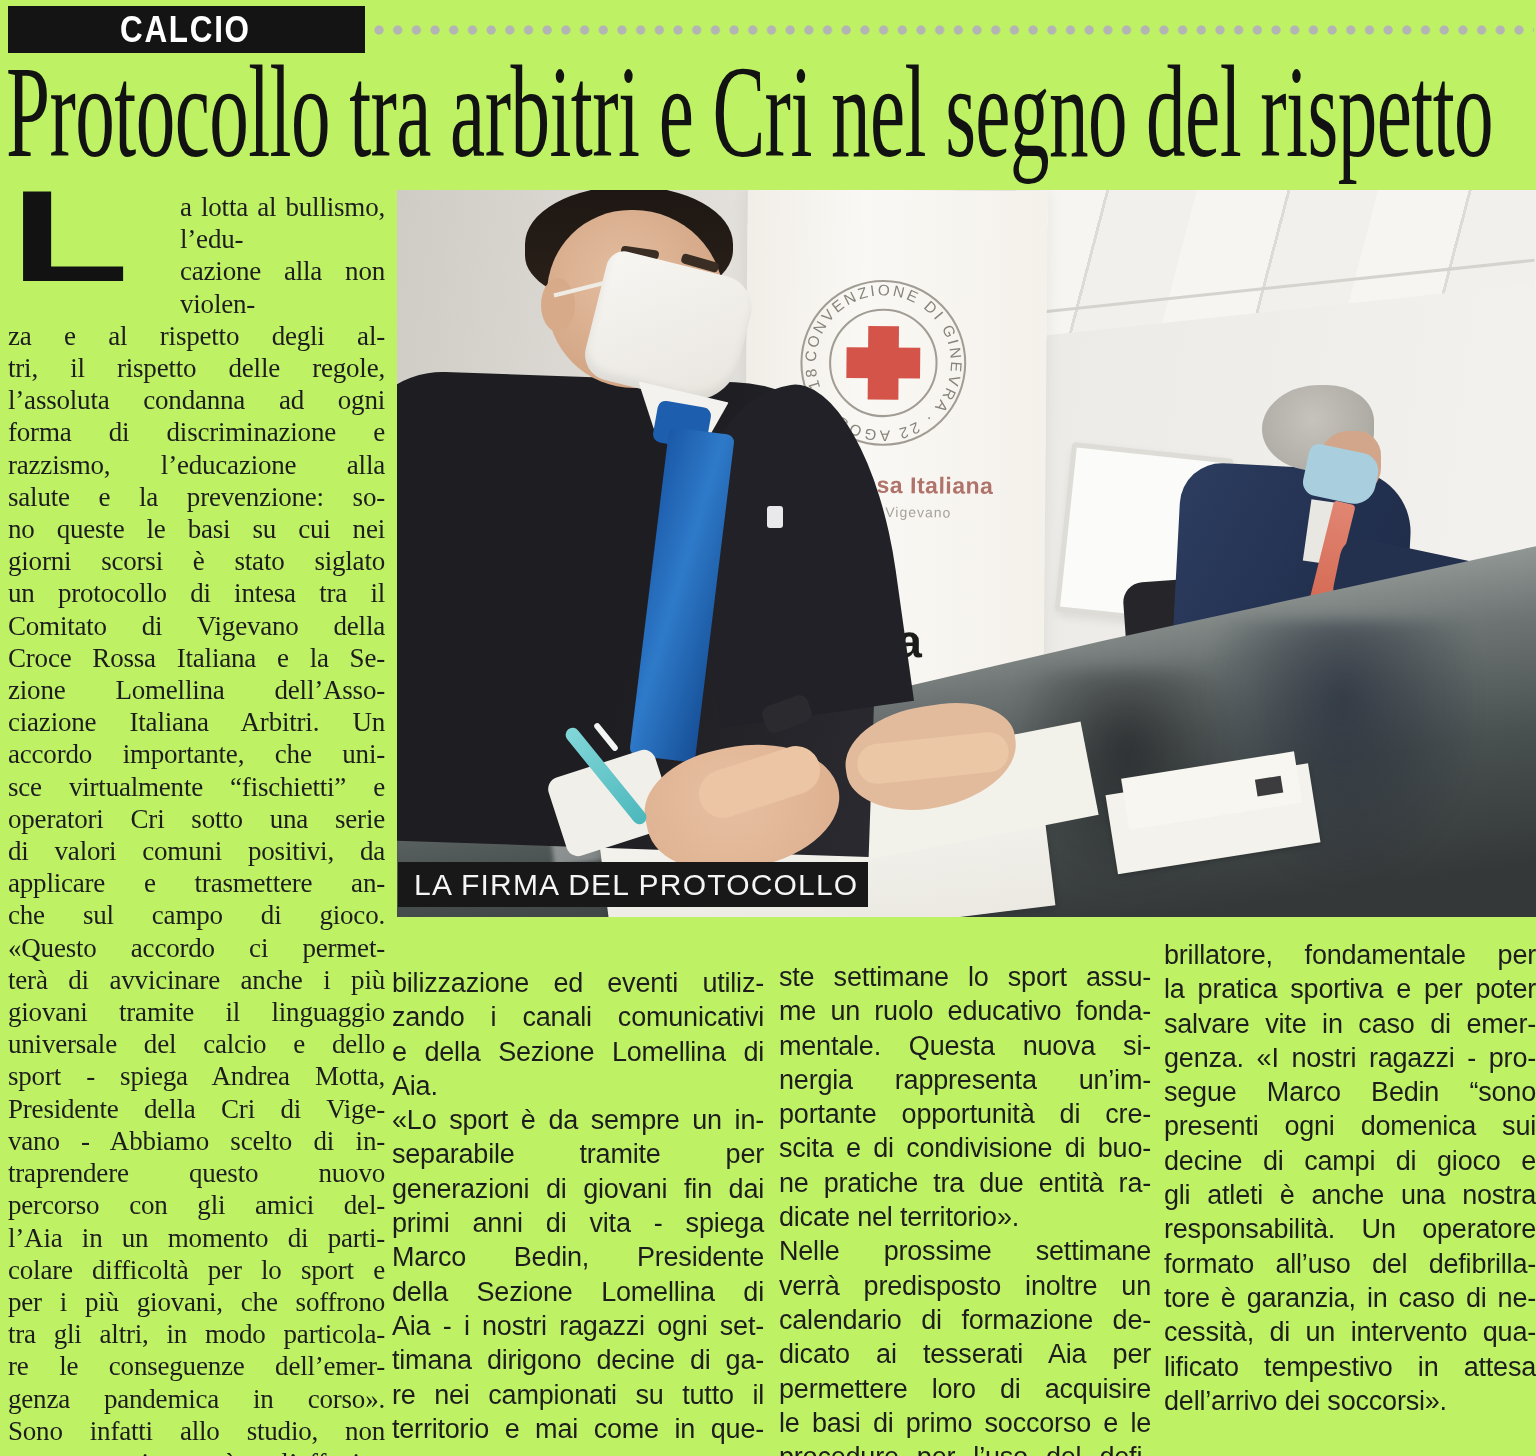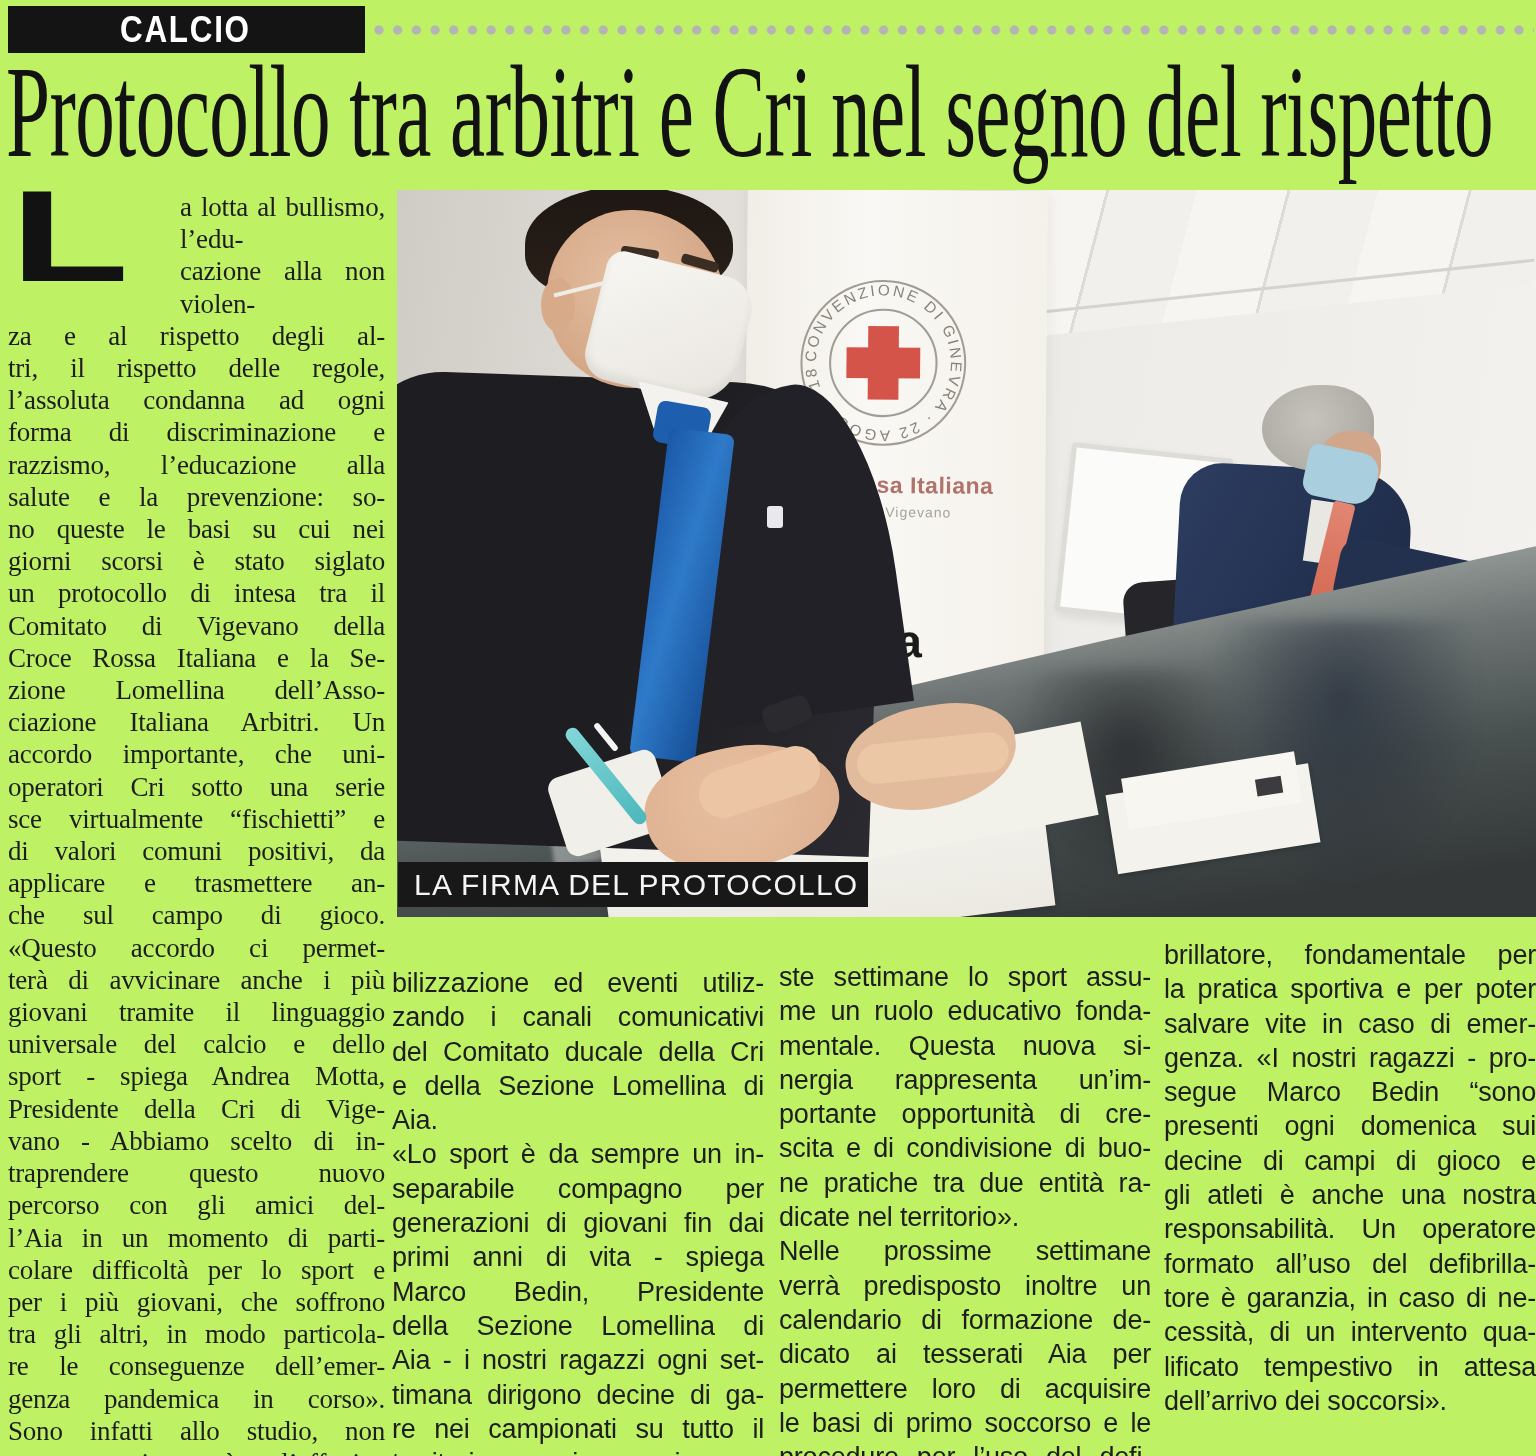--- a/index.html
+++ b/index.html
@@ -163,22 +163,22 @@
         <div class="ln">razzismo, l’educazione alla</div>
         <div class="ln">salute e la prevenzione: so-</div>
         <div class="ln">no queste le basi su cui nei</div>
         <div class="ln">giorni scorsi è stato siglato</div>
         <div class="ln">un protocollo di intesa tra il</div>
         <div class="ln">Comitato di Vigevano della</div>
         <div class="ln">Croce Rossa Italiana e la Se-</div>
         <div class="ln">zione Lomellina dell’Asso-</div>
         <div class="ln">ciazione Italiana Arbitri. Un</div>
         <div class="ln">accordo importante, che uni-</div>
+        <div class="ln">sce virtualmente “fischietti” e</div>
         <div class="ln">operatori Cri sotto una serie</div>
-        <div class="ln">sce virtualmente “fischietti” e</div>
         <div class="ln">di valori comuni positivi, da</div>
         <div class="ln">applicare e trasmettere an-</div>
         <div class="ln">che sul campo di gioco.</div>
         <div class="ln">«Questo accordo ci permet-</div>
         <div class="ln">terà di avvicinare anche i più</div>
         <div class="ln">giovani tramite il linguaggio</div>
         <div class="ln">universale del calcio e dello</div>
         <div class="ln">sport - spiega Andrea Motta,</div>
         <div class="ln">Presidente della Cri di Vige-</div>
         <div class="ln">vano - Abbiamo scelto di in-</div>
@@ -284,25 +284,24 @@
 
     <div class="caption">
       <span>LA FIRMA DEL PROTOCOLLO</span>
     </div>
   </div>
 
   <div class="col bcol" id="col2">
     <div>
         <div class="ln">bilizzazione ed eventi utiliz-</div>
         <div class="ln">zando i canali comunicativi</div>
-        <div class="ln">del Comitato ducale della Cri</div>
         <div class="ln">e della Sezione Lomellina di</div>
         <div class="ln ns">Aia.</div>
         <div class="ln">«Lo sport è da sempre un in-</div>
-        <div class="ln">separabile compagno per</div>
+        <div class="ln">separabile tramite per</div>
         <div class="ln">generazioni di giovani fin dai</div>
         <div class="ln">primi anni di vita - spiega</div>
         <div class="ln">Marco Bedin, Presidente</div>
         <div class="ln">della Sezione Lomellina di</div>
         <div class="ln">Aia - i nostri ragazzi ogni set-</div>
         <div class="ln">timana dirigono decine di ga-</div>
         <div class="ln">re nei campionati su tutto il</div>
         <div class="ln">territorio e mai come in que-</div>
       </div>
   </div>

